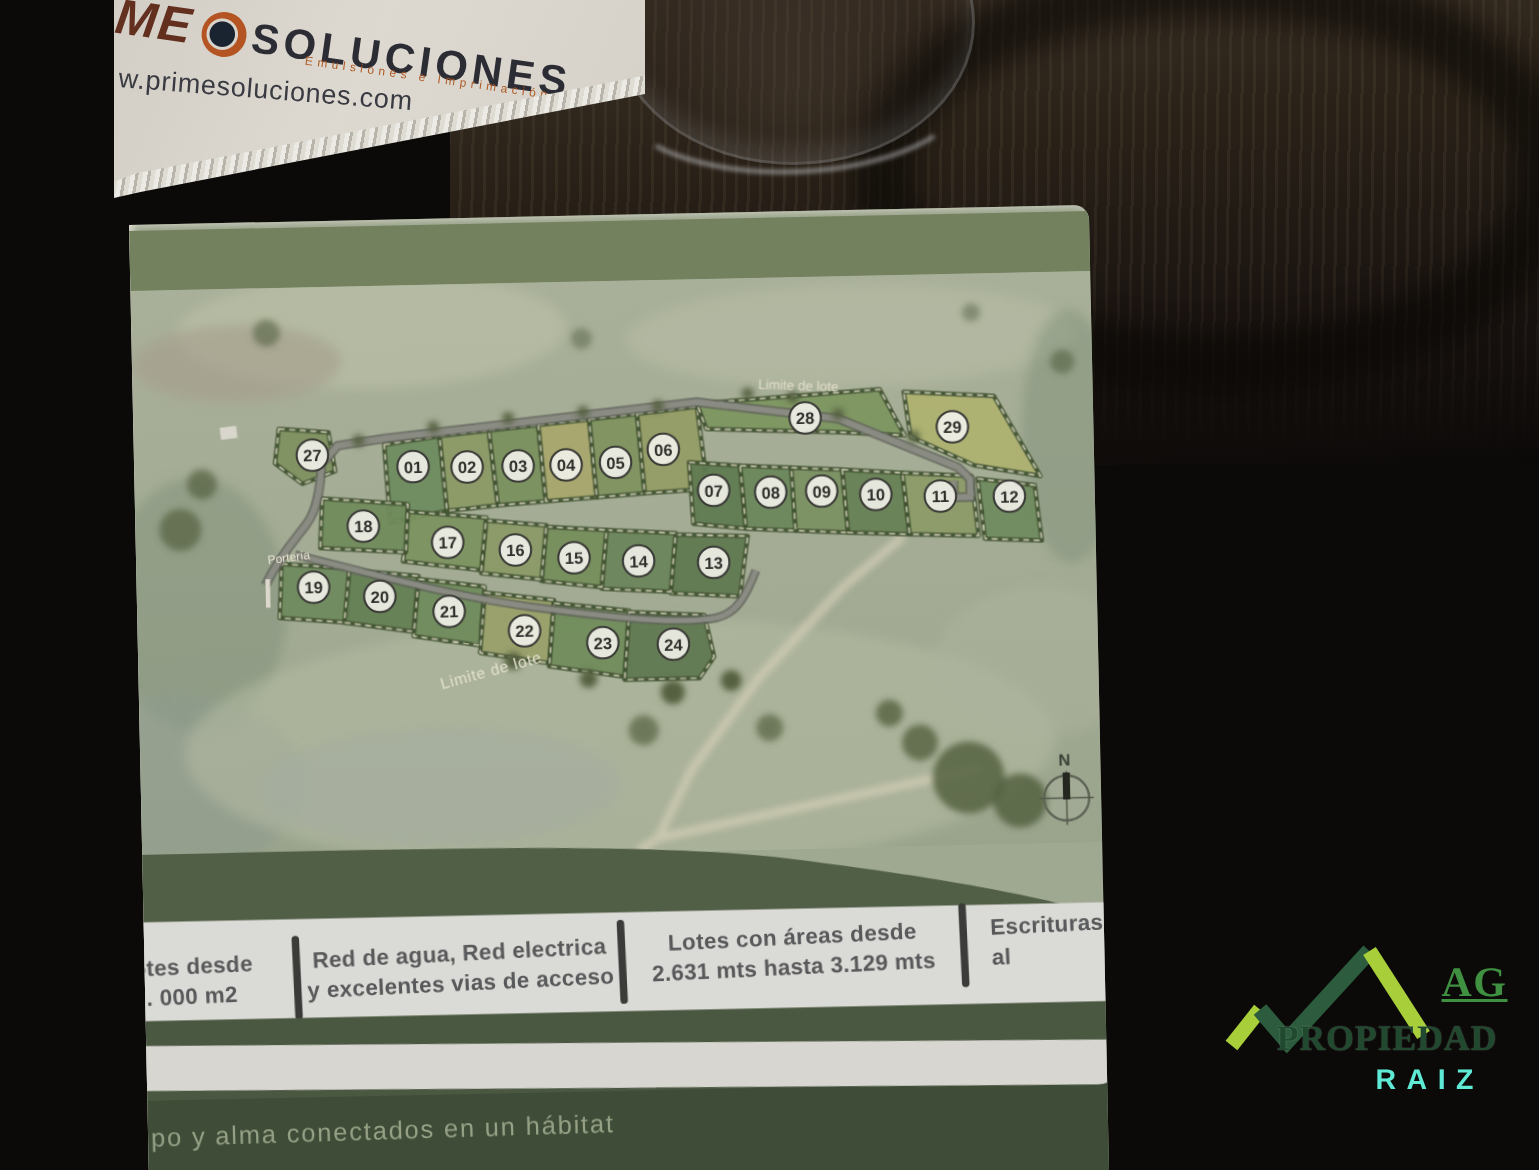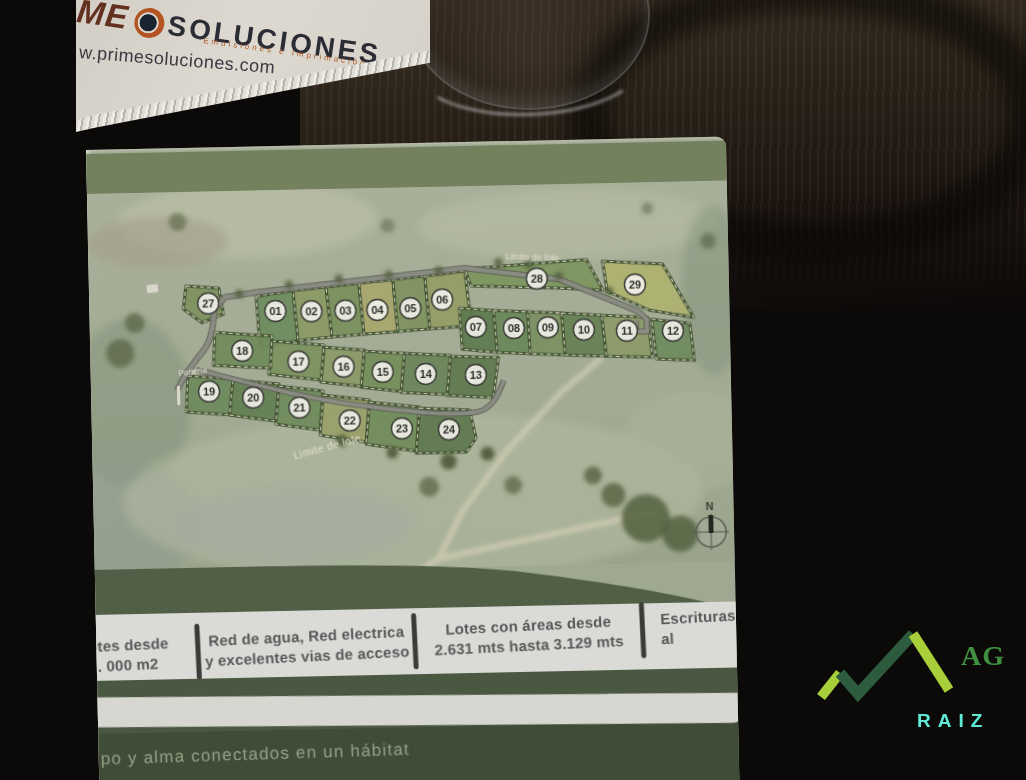--- a/index.html
+++ b/index.html
@@ -61,21 +61,21 @@
         transform:rotate(-0.6deg);white-space:nowrap;}
   
   .lot-shape{stroke:#3f512f;stroke-width:3;stroke-linejoin:round;opacity:.92;}
   .lot-dash{fill:none;stroke:#ece7d2;stroke-width:1.1;stroke-dasharray:4 3;opacity:.8;}
   .badge-circle{fill:rgba(240,240,232,0.92);stroke:#3a3a36;stroke-width:1.4;}
   .badge-text{font-family:"Liberation Sans",sans-serif;font-weight:700;font-size:11px;fill:#2f2f2b;text-anchor:middle;}
   .map-label{font-family:"Liberation Sans",sans-serif;fill:#e3dfcc;}
   
   .aglogo{position:absolute;left:813px;top:620px;width:206px;height:118px;}
   .ag-top{position:absolute;left:148px;top:20px;font-family:"Liberation Serif",serif;font-weight:700;
-        font-size:28px;color:#3f9040;letter-spacing:1px;}
+        font-size:28px;color:#3f9040;letter-spacing:1px;text-decoration:underline;}
   .ag-mid{position:absolute;left:38px;top:60px;font-family:"Liberation Serif",serif;font-weight:700;
         font-size:24px;color:#20492f;letter-spacing:.5px;text-shadow:0 0 1px rgba(230,240,220,.35);}
   .ag-low{position:absolute;left:104px;top:90px;font-weight:700;font-size:19px;color:#5eead4;letter-spacing:7px;}
 </style>
 </head>
 <body>
 
 <div class="scene">
 
   <div class="wood">
@@ -441,16 +441,17 @@
     <div class="tagline">po y alma conectados en un hábitat</div>
   </div>
 
   <div class="aglogo">
     <svg width="206" height="118" viewBox="0 0 206 118">
       <path d="M8,77 L27,53" stroke="#a8cf3a" stroke-width="10" fill="none"></path>
       <path d="M27,53 L45,74 L100,14" stroke="#2c5c3d" stroke-width="11" fill="none"></path>
       <path d="M100,14 L136,70" stroke="#a8cf3a" stroke-width="10" fill="none"></path>
     </svg>
     <span class="ag-top">AG</span>
+    <span class="ag-mid">PROPIEDAD</span>
     <span class="ag-low">RAIZ</span>
   </div>
 
 </div>
 
 </body></html>

